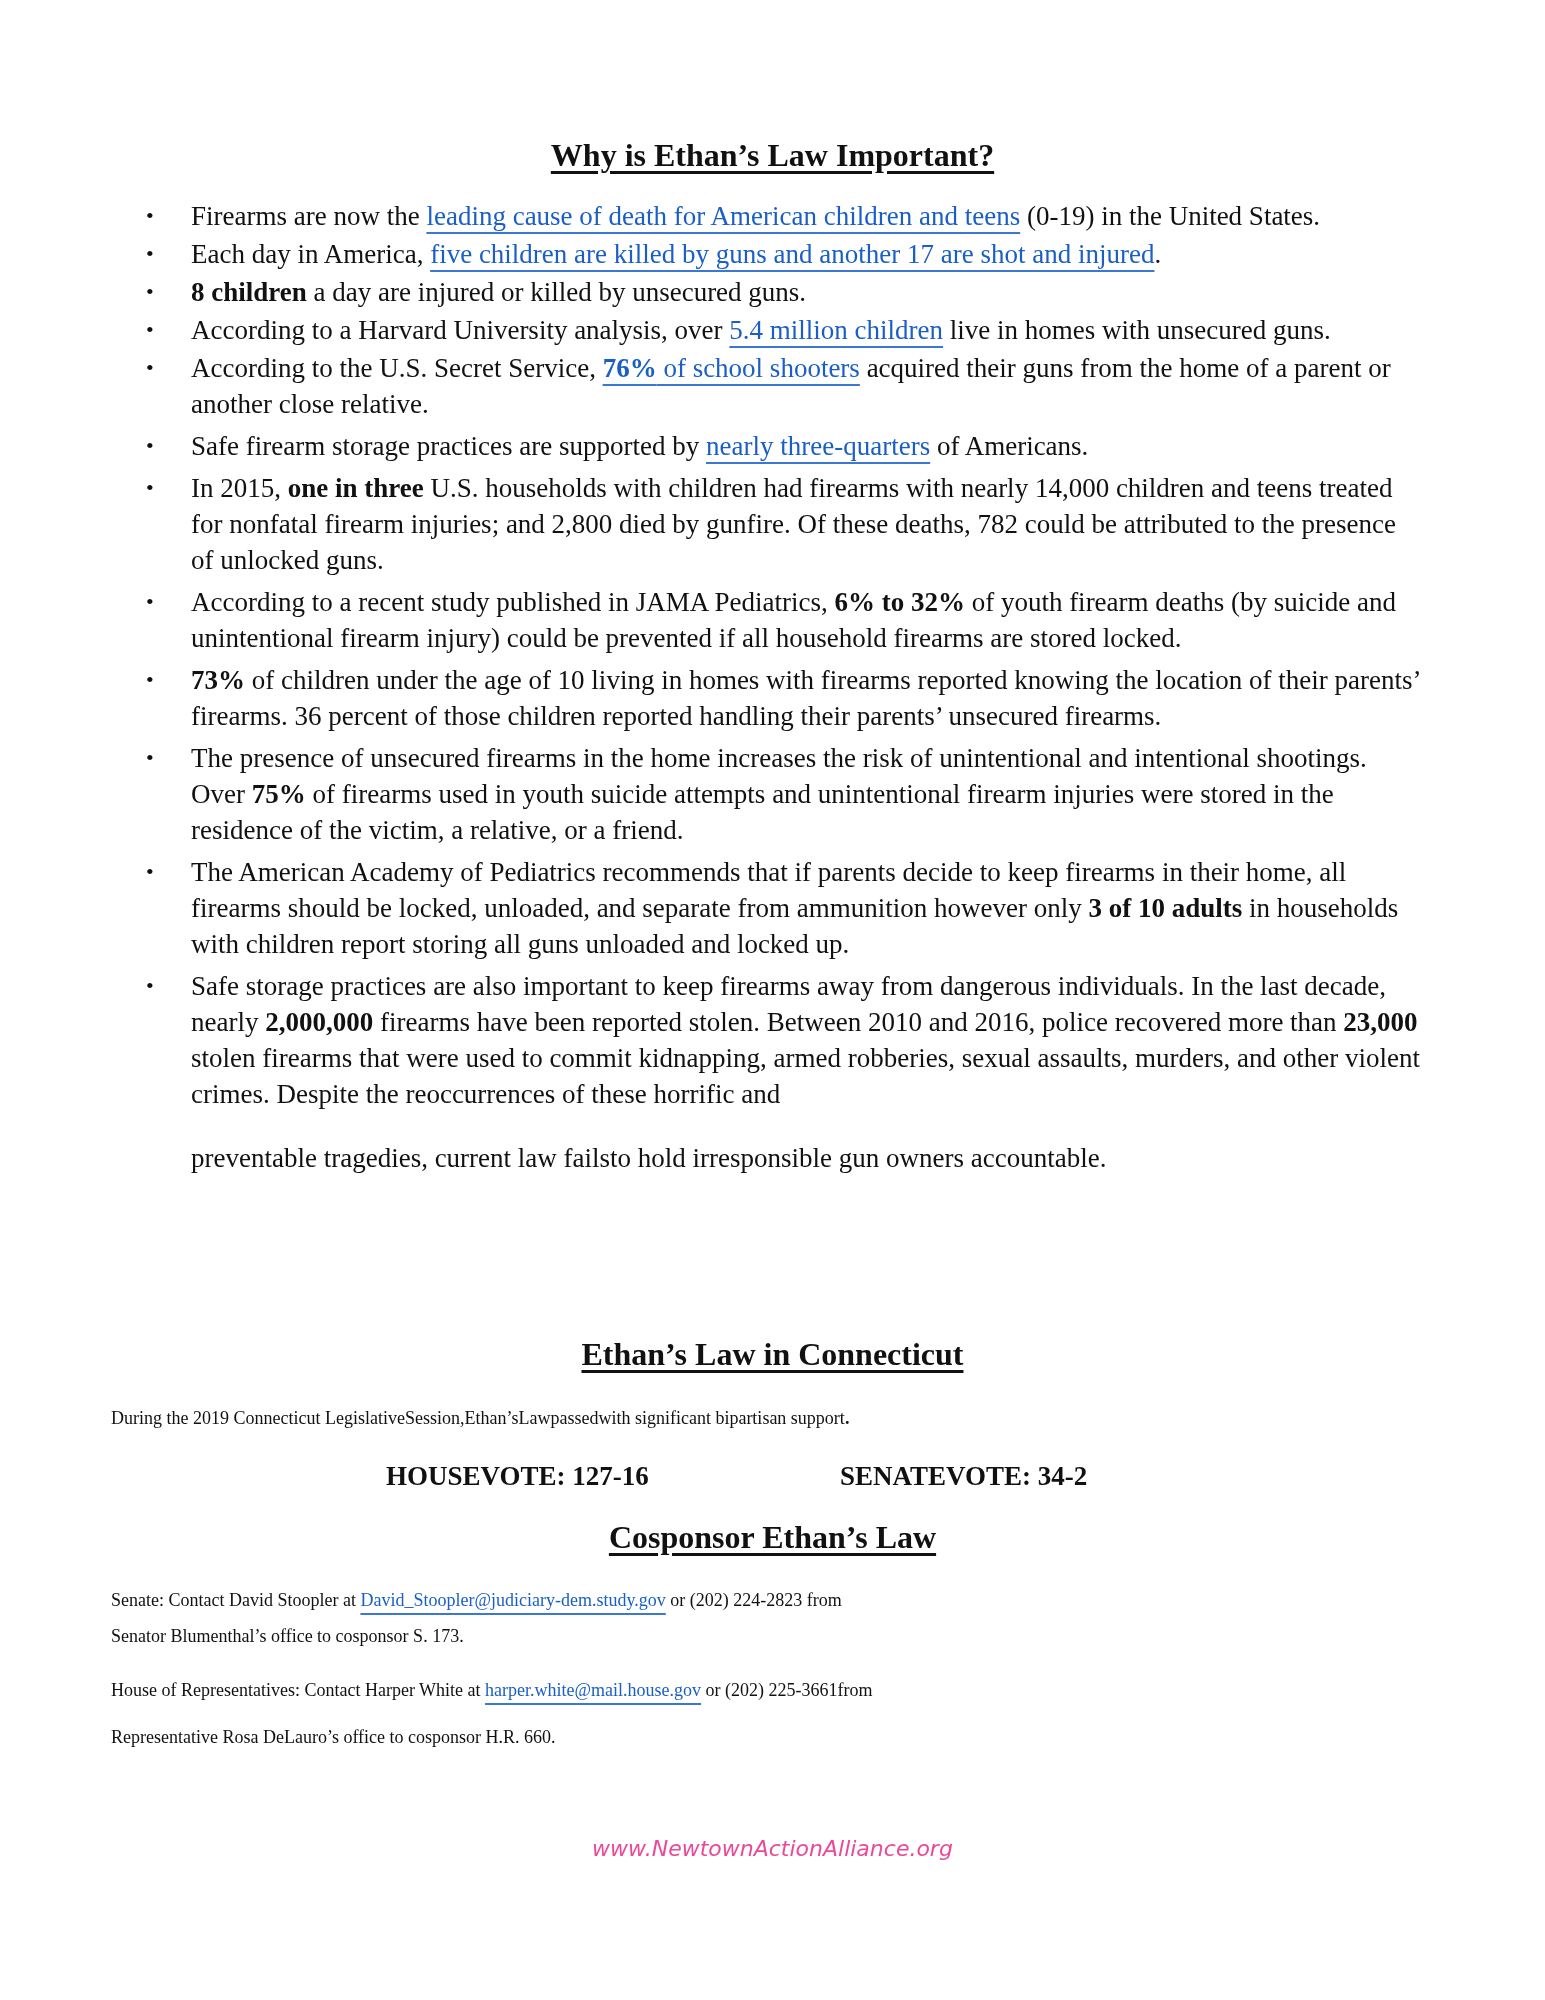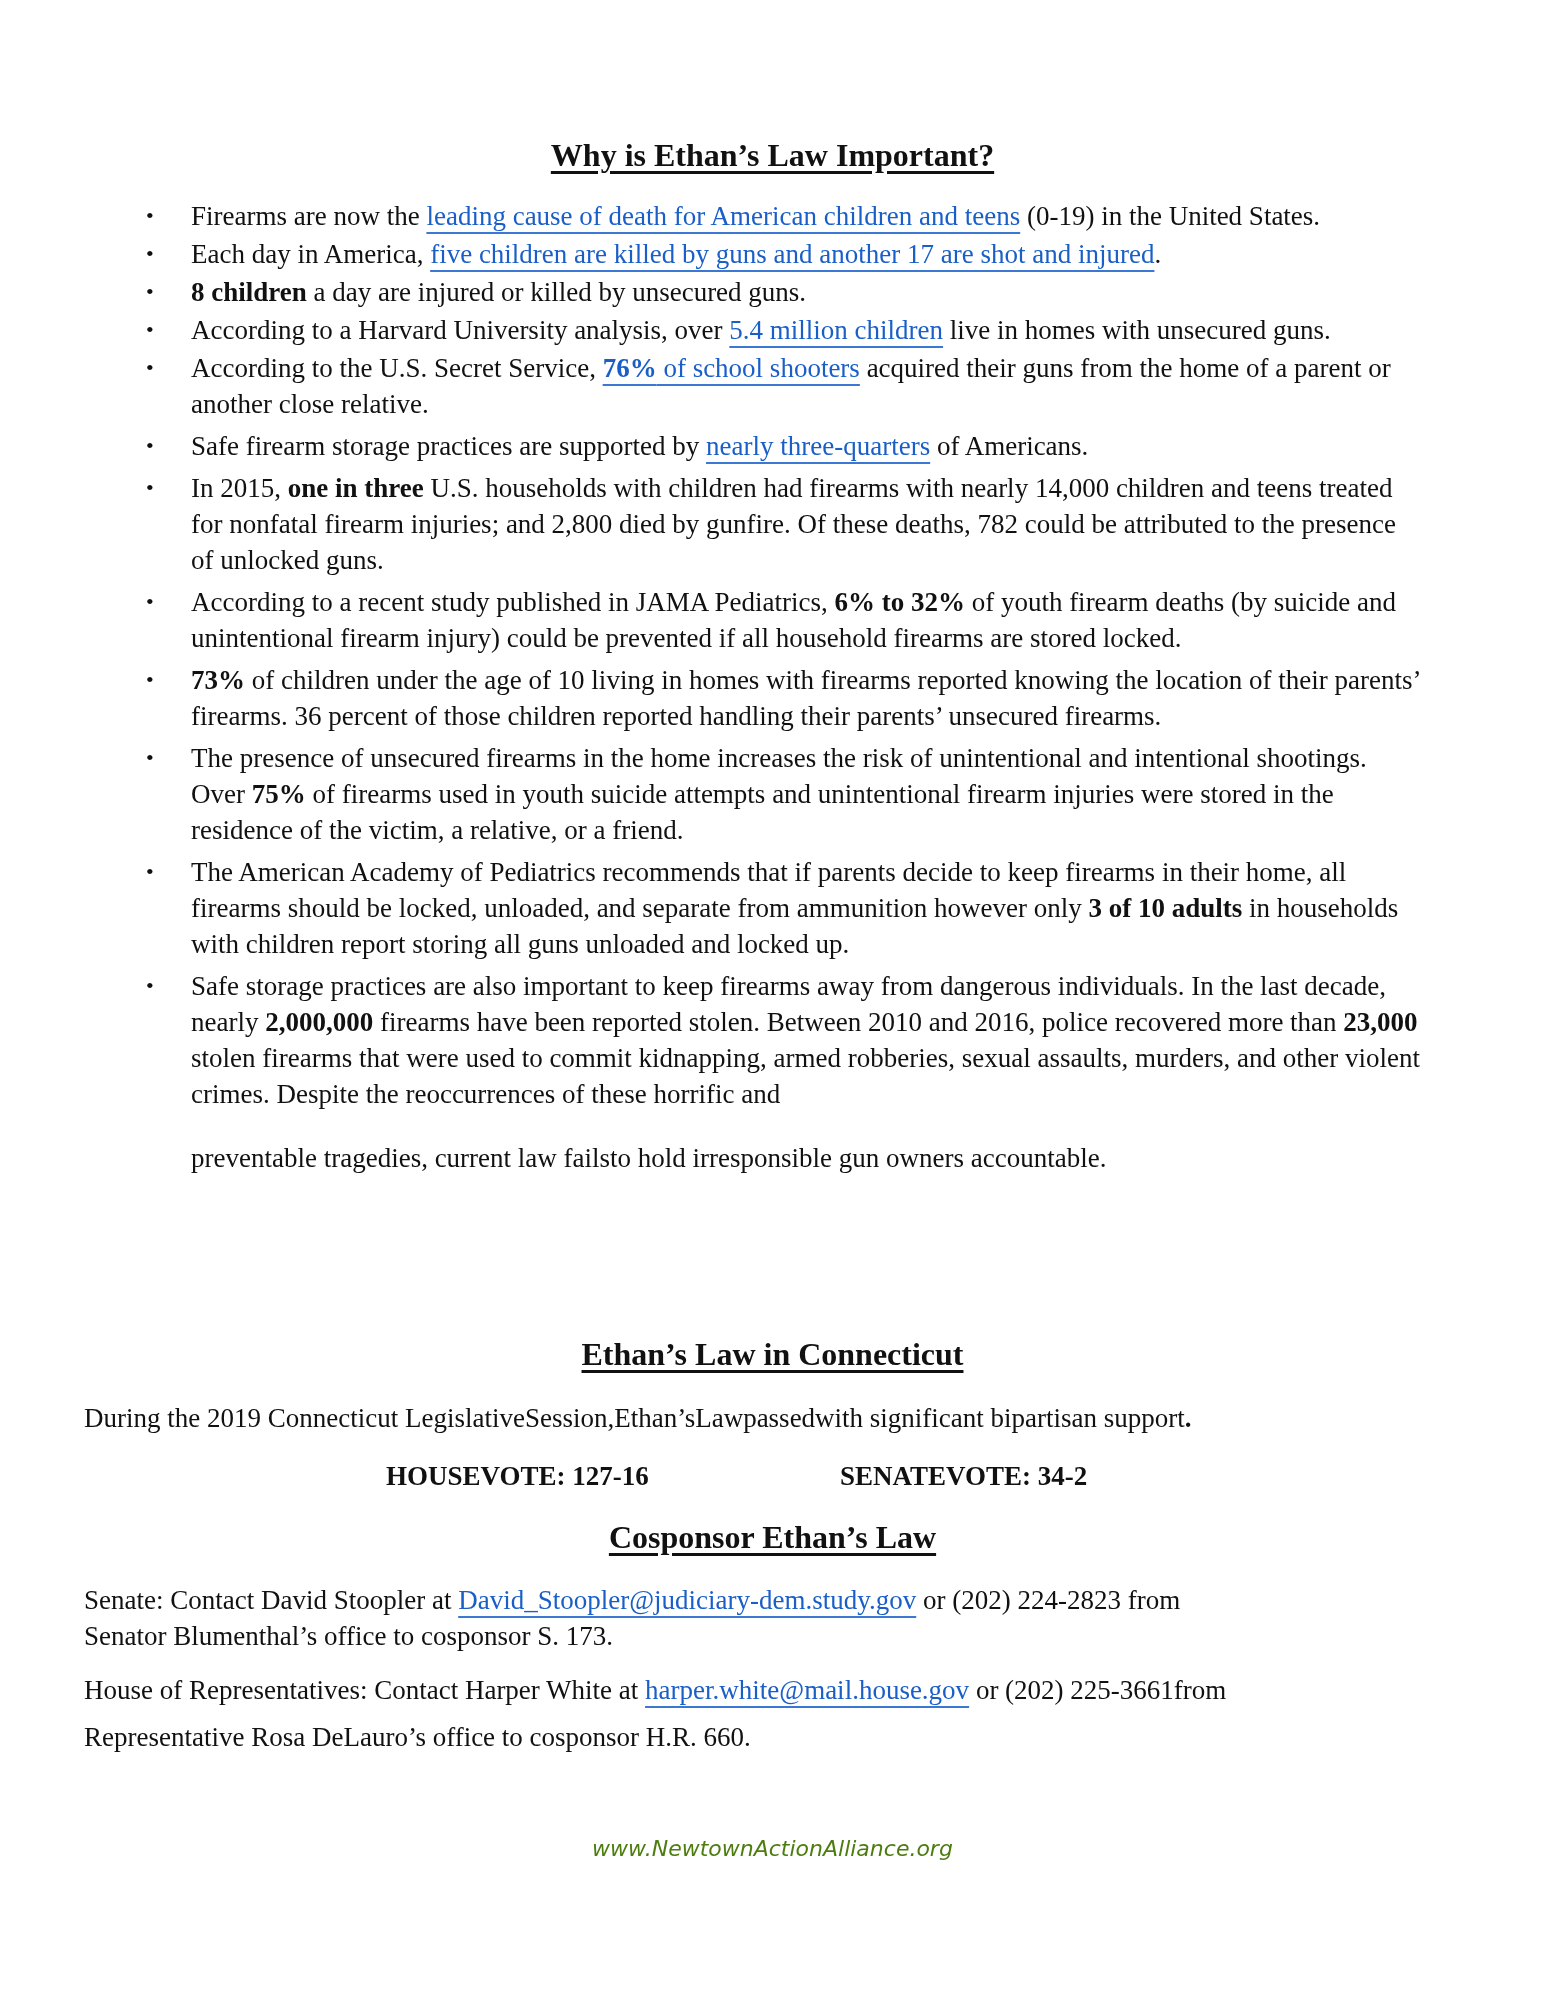--- a/index.html
+++ b/index.html
@@ -9,25 +9,25 @@
   .h { position: absolute; left: 0; width: 1545px; text-align: center;
        font-weight: bold; font-size: 32px; line-height: 40px; }
   .h span { text-decoration: underline; text-decoration-thickness: 3px; text-underline-offset: 5px; }
   ul.bullets { position: absolute; left: 0; top: 198px; margin: 0; padding: 0; list-style: none; width: 1545px; }
   .item { position: relative; padding-left: 191px; width: 1230px; font-size: 27px; line-height: 36px; margin-bottom: 2px; }
   .item .dot { position: absolute; left: 146px; top: 0; font-size: 22px; line-height: 36px; }
   .item.gap { margin-bottom: 6px; }
   a.lnk { color: #1a5fc8; text-decoration: underline; text-decoration-color: #3a78d4;
           text-underline-offset: 7px; text-decoration-thickness: 1.5px; }
   b { font-weight: bold; }
-  .line { position: absolute; left: 84px; font-size: 27px; line-height: 36px; white-space: nowrap; }
+  .line { position: absolute; left: 111px; font-size: 18px; line-height: 36px; white-space: nowrap; }
   .votes { position: absolute; top: 1458px; font-size: 27px; font-weight: bold; line-height: 36px; }
   .footer { position: absolute; top: 1836px; left: 0; width: 1545px; text-align: center;
             font-family: "DejaVu Sans", "Liberation Sans", sans-serif; font-style: italic;
-            font-size: 22px; color: #4d7c0f; }
+            font-size: 22px; color: #ec4899; }
   .spacer-line { display: block; height: 28px; }
 </style>
 </head>
 <body>
 
 <div class="page">
 
   <div class="h" style="top:135px;">
     <span>Why is Ethan’s Law Important?</span>
   </div>

